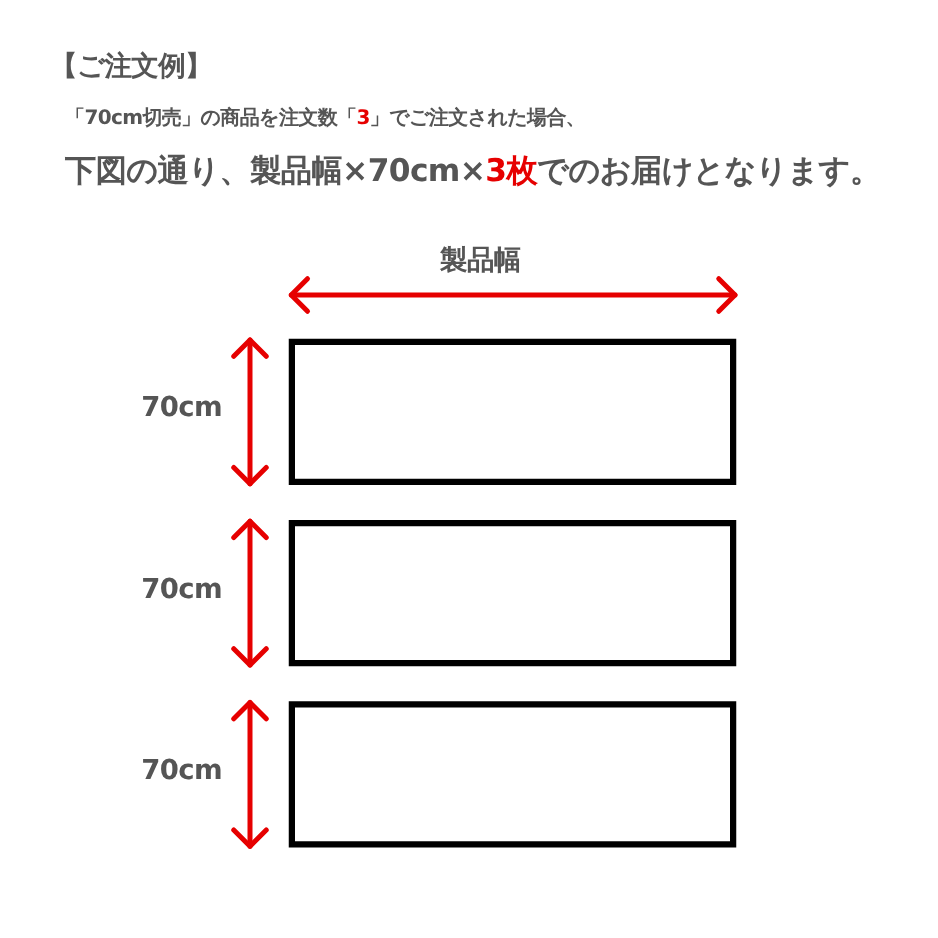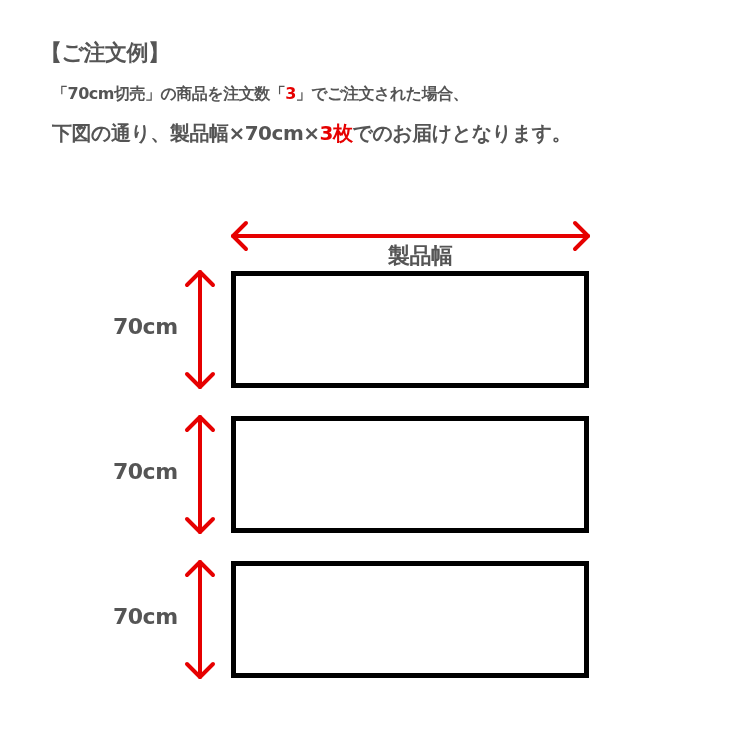--- a/index.html
+++ b/index.html
@@ -13,25 +13,25 @@
 </style>
 </head>
 <body>
 
 <div class="t" style="left:40px;top:38px;font-size:22px;">【ご注文例】</div>
 
 <div class="t" style="left:52px;top:84px;font-size:16px;">
   <span>「70cm切売」の商品を注文数「</span><span class="red">3</span><span>」でご注文された場合、</span>
 </div>
 
-<div class="t" style="left:52px;top:120px;font-size:20px;">
+<div class="t" style="left:52px;top:120px;font-size:25px;">
   <span>下図の通り、製品幅×70cm×</span><span class="red">3枚</span><span>でのお届けとなります。</span>
 </div>
 
-<div class="lbl" style="left:388px;top:193px;margin-top:48px;">製品幅</div>
+<div class="lbl" style="left:352px;top:193px;">製品幅</div>
 
 <svg width="750" height="750">
   <g stroke="#e60000" stroke-width="4" fill="none" stroke-linecap="round" stroke-linejoin="round">
     <line x1="233" y1="236" x2="588" y2="236"></line>
     <polyline points="246,223 233,236 246,249"></polyline>
     <polyline points="575,223 588,236 575,249"></polyline>
   </g>
   <g stroke="#e60000" stroke-width="4" fill="none" stroke-linecap="round" stroke-linejoin="round">
     <line x1="200" y1="272" x2="200" y2="387"></line>
     <polyline points="187,285 200,272 213,285"></polyline>

